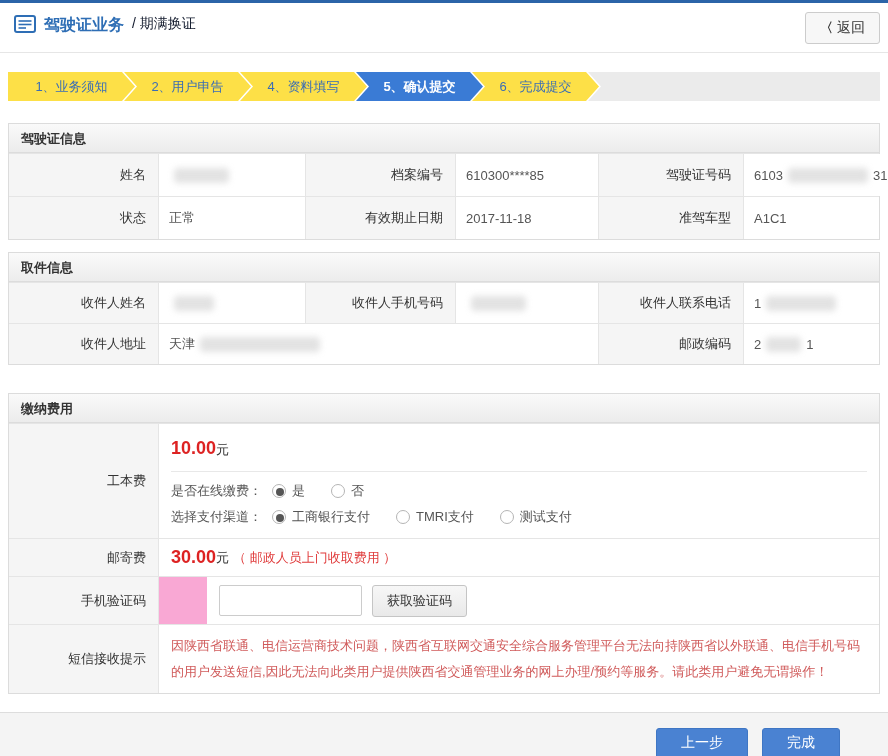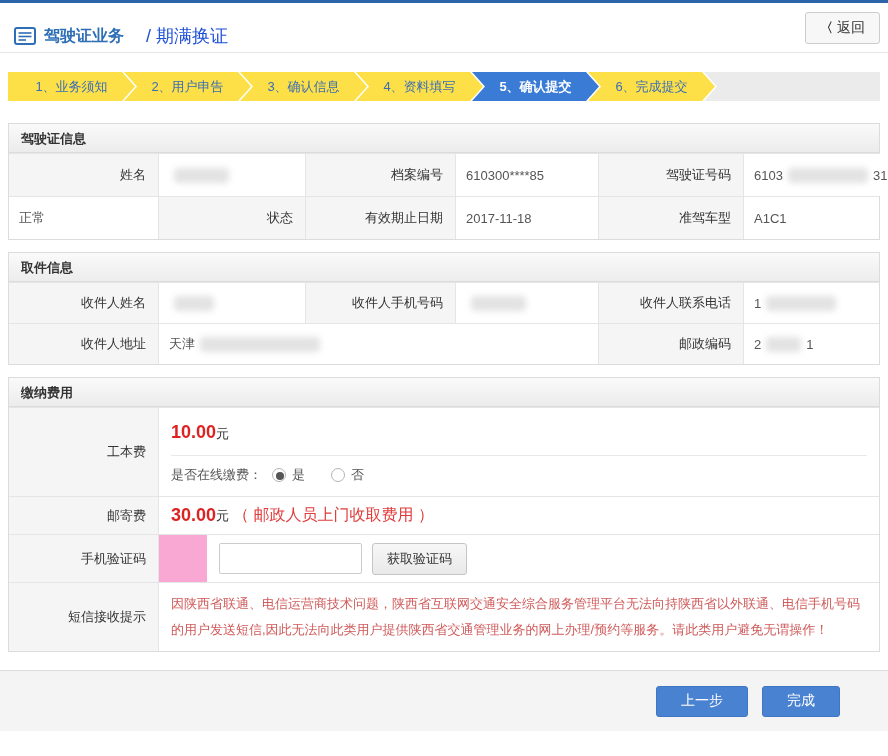--- a/index.html
+++ b/index.html
@@ -4,24 +4,24 @@
 <style>
   * { margin: 0; padding: 0; box-sizing: border-box; }
   html, body { width: 888px; height: 756px; background: #fff; overflow: hidden;
     font-family: "Liberation Sans", "DejaVu Sans", sans-serif; font-size: 13px; color: #333; }
 
   
   .top-line { height: 3px; background: #2b64a8; }
 
   
   .header { position: relative; height: 50px; border-bottom: 1px solid #e6e6e6; background: #fff; }
-  .header-left { position: absolute; left: 14px; top: 21px; display: flex; align-items: center; }
+  .header-left { position: absolute; left: 14px; top: 12px; display: flex; }
   .doc-icon { width: 22px; height: 18px; margin-right: 8px; }
   .page-title { font-size: 16px; font-weight: bold; color: #2e6eb5; }
-  .page-subtitle { font-size: 18px; color: #1d4ed8; margin-left: 22px; }
+  .page-subtitle { font-size: 14px; color: #0f172a; margin-left: 8px; }
   .back-btn { position: absolute; right: 8px; top: 9px; height: 32px; padding: 0 14px;
     background: #f7f7f7; border: 1px solid #ccc; border-radius: 3px; color: #333;
     font-size: 14px; display: flex; align-items: center; cursor: pointer; }
   .back-arrow { font-weight: bold; margin-right: 4px; font-size: 13px; }
 
   .content { margin: 0 8px; }
 
   
   .steps { display: flex; height: 29px; margin-top: 19px; }
   .step { flex: 0 0 127px; background: #fde047; color: #3a6db5; display: flex;
@@ -30,21 +30,21 @@
   .step:first-child { margin-left: 0;
     clip-path: polygon(0 0, calc(100% - 13px) 0, 100% 50%, calc(100% - 13px) 100%, 0 100%); }
   .step.active { background: #3a7bd5; color: #fff; font-weight: bold; }
   .step-filler { flex: 1; background: #ebebeb; margin-left: -11px;
     clip-path: polygon(0 0, 100% 0, 100% 100%, 0 100%, 13px 50%); }
 
   
   .section { border: 1px solid #dcdcdc; background: #f9a8d4; }
   .sec-license { margin-top: 22px; }
   .sec-pickup { margin-top: 12px; }
-  .sec-payment { margin-top: 12px; }
+  .sec-payment { margin-top: 28px; }
   .section-title { height: 29px; line-height: 29px; padding-left: 12px; font-weight: bold;
     color: #333; background: linear-gradient(#fafafa, #ececec); border-bottom: 1px solid #dcdcdc; }
 
   .grid-row { display: grid; border-top: 1px solid #e5e5e5; }
   .grid-row:first-of-type { border-top: none; }
   .row6 { grid-template-columns: 150px 147px 150px 143px 145px 1fr; }
   .row4 { grid-template-columns: 150px 440px 145px 1fr; }
   .row2 { grid-template-columns: 150px 1fr; }
   .h43 { min-height: 43px; }
   .h41 { min-height: 41px; }
@@ -58,21 +58,21 @@
   .blur-blob { display: inline-block; height: 15px; background: #d9d9d9; border-radius: 4px;
     filter: blur(3px); opacity: 0.75; vertical-align: middle; margin: 0 5px; }
   .w40 { width: 40px; } .w55 { width: 55px; } .w70 { width: 70px; }
   .w80 { width: 80px; } .w120 { width: 120px; } .w35 { width: 35px; }
 
   
   .fee-cell { display: block; padding: 0; }
   .fee-amount-line { padding: 14px 12px 12px 12px; }
   .fee-amount { color: #dd2222; font-weight: bold; font-size: 18px; }
   .fee-unit { color: #333; font-size: 13px; }
-  .fee-note { color: #e03c3c; font-size: 16px; margin-left: 4px; }
+  .fee-note { color: #e03c3c; font-size: 13px; margin-left: 4px; }
   .fee-divider { border-top: 1px solid #e8e8e8; margin: 0 12px; }
   .radio-lines { padding: 10px 12px 12px 12px; }
   .radio-line { display: flex; align-items: center; margin-top: 8px; color: #555; }
   .radio-line:first-child { margin-top: 0; align-items: flex-end; }
   .radio-group-label { color: #555; margin-right: 10px; }
   .radio-opt { display: flex; align-items: center; margin-right: 26px; cursor: pointer; }
   .radio-circle { width: 14px; height: 14px; border: 1px solid #b5b5b5; border-radius: 50%;
     background: #fff; margin-right: 6px; position: relative; flex: 0 0 14px; }
   .radio-opt.selected .radio-circle::after { content: ""; position: absolute; left: 3px; top: 3px;
     width: 8px; height: 8px; border-radius: 50%; background: #555; }
@@ -111,21 +111,20 @@
     <span class="back-arrow">〈</span>
     <span>返回</span>
   </div>
 </div>
 
 <div class="content">
 
   <div class="steps">
     <div class="step">1、业务须知</div>
     <div class="step">2、用户申告</div>
-    <div class="step">3、确认信息</div>
     <div class="step">4、资料填写</div>
     <div class="step active">5、确认提交</div>
     <div class="step">6、完成提交</div>
     <div class="step-filler"></div>
   </div>
 
   <div class="section sec-license">
     <div class="section-title">驾驶证信息</div>
     <div class="grid-row row6 h43">
       <div class="cell cell-label">姓名</div>
@@ -135,22 +134,22 @@
       <div class="cell cell-label">档案编号</div>
       <div class="cell cell-value">610300****85</div>
       <div class="cell cell-label">驾驶证号码</div>
       <div class="cell cell-value">
         <span>6103</span>
         <span class="blur-blob w80"></span>
         <span>3163X</span>
       </div>
     </div>
     <div class="grid-row row6 h43">
+      <div class="cell cell-label">状态</div>
       <div class="cell cell-value">正常</div>
-      <div class="cell cell-label">状态</div>
       <div class="cell cell-label">有效期止日期</div>
       <div class="cell cell-value">2017-11-18</div>
       <div class="cell cell-label">准驾车型</div>
       <div class="cell cell-value">A1C1</div>
     </div>
   </div>
 
   <div class="section sec-pickup">
     <div class="section-title">取件信息</div>
     <div class="grid-row row6 h41">
@@ -196,20 +195,35 @@
         <div class="radio-lines">
           <div class="radio-line">
             <span class="radio-group-label">是否在线缴费：</span>
             <span class="radio-opt selected">
               <span class="radio-circle"></span>
               <span>是</span>
             </span>
             <span class="radio-opt">
               <span class="radio-circle"></span>
               <span>否</span>
+            </span>
+          </div>
+          <div class="radio-line">
+            <span class="radio-group-label">选择支付渠道：</span>
+            <span class="radio-opt selected">
+              <span class="radio-circle"></span>
+              <span>工商银行支付</span>
+            </span>
+            <span class="radio-opt">
+              <span class="radio-circle"></span>
+              <span>TMRI支付</span>
+            </span>
+            <span class="radio-opt">
+              <span class="radio-circle"></span>
+              <span>测试支付</span>
             </span>
           </div>
         </div>
       </div>
     </div>
 
     <div class="grid-row row2" style="min-height:38px;">
       <div class="cell cell-label">邮寄费</div>
       <div class="cell cell-value" style="padding-left:12px;">
         <span class="fee-amount">30.00</span>

